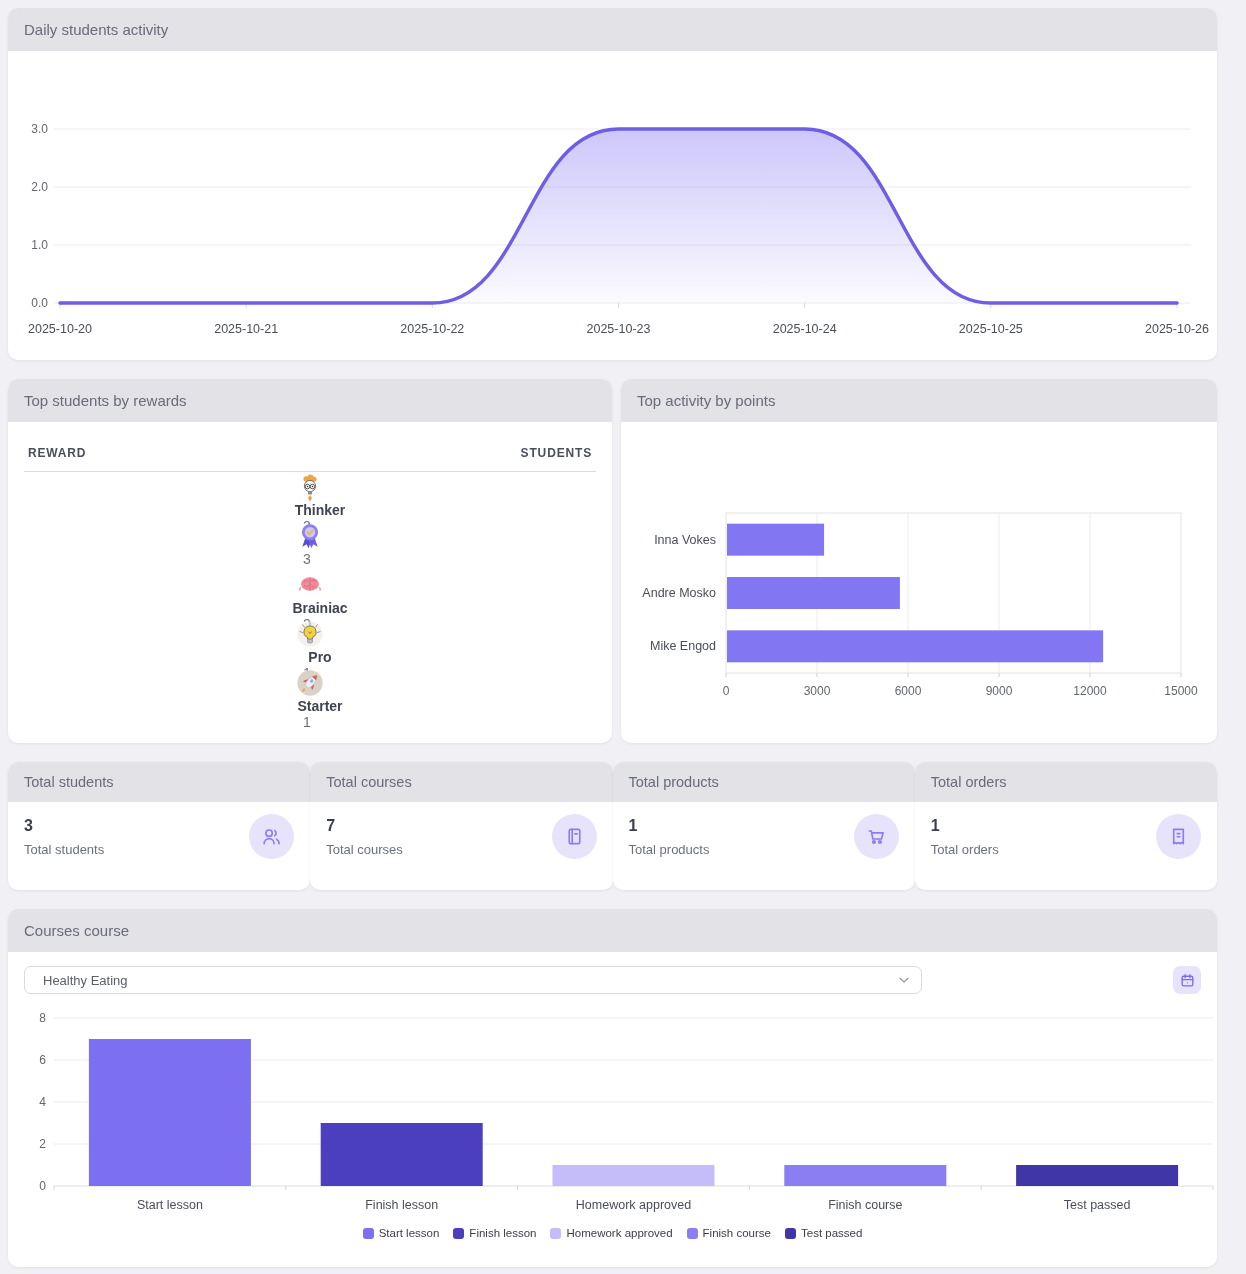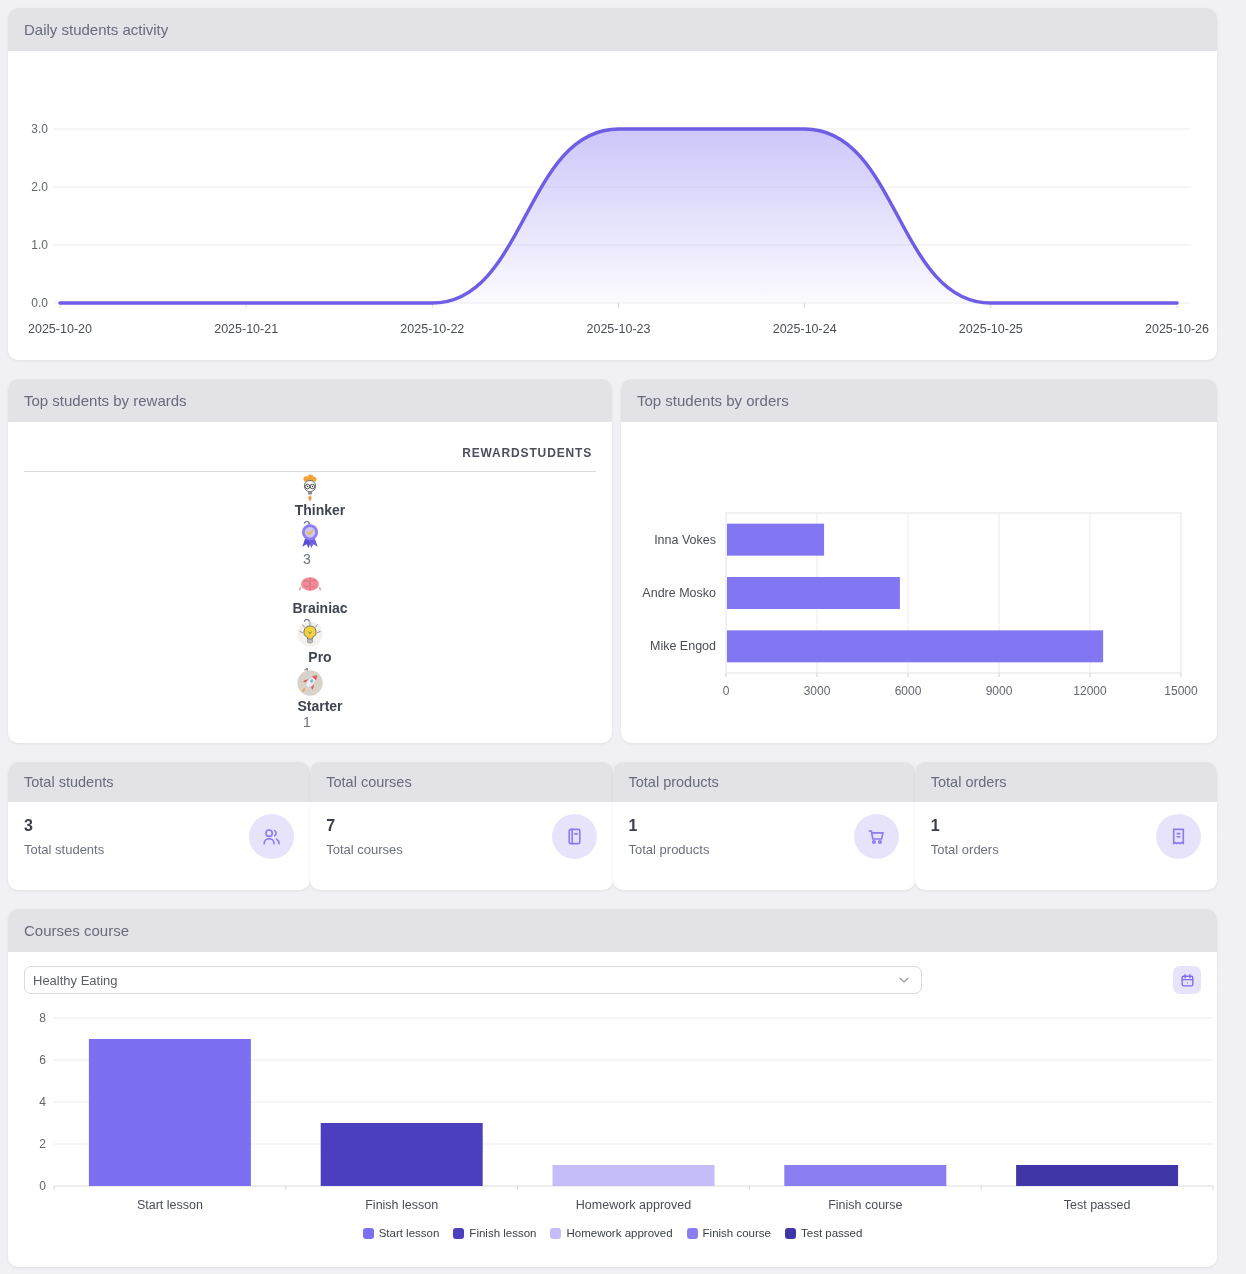--- a/index.html
+++ b/index.html
@@ -10,21 +10,21 @@
   .panel-header { background:#e3e2e7; padding:13px 16px; font-size:15px; color:#686b7a; }
 
   .panel-daily { height:352px; }
   .panel-daily .panel-body { height:308px; }
 
   .row2 { display:grid; grid-template-columns:604px 1fr; gap:9px; }
   .row2 .panel { height:364px; }
 
   
   .rewards-body { padding:16px 16px 0; }
-  .t-head { display:flex; justify-content:flex-end; padding:8px 4px 11px; border-bottom:1px solid #d9dade;
+  .t-head { display:flex; justify-content:space-between; padding:8px 4px 11px; border-bottom:1px solid #d9dade;
             font-size:12px; font-weight:bold; letter-spacing:.07em; color:#4a4f5c; }
   .t-row { display:flex; align-items:center; height:49px;flex-direction:column; }
   .t-row .ricon { width:30px; height:30px; flex:0 0 30px; display:flex; align-items:center; justify-content:center; }
   .t-row .ricon svg { width:30px; height:30px; }
   .t-row .rlabel { margin-left:20px; font-weight:bold; font-size:14px; color:#3f4450; flex:1; }
   .t-row .rcount { color:#6b7080; font-size:14px; padding-right:6px; }
 
   .points-body { padding:0; }
   svg { display:block; }
   svg text.tick { font-size:12px; fill:#63666f; font-family:"Liberation Sans",sans-serif; }
@@ -38,21 +38,21 @@
   .stat-value { font-size:16px; font-weight:bold; color:#3a3f4b; margin-bottom:7px; }
   .stat-sub { font-size:13px; color:#6b7080; }
   .stat-icon { width:45px; height:45px; border-radius:50%; background:#e7e3fb; display:flex; align-items:center; justify-content:center; }
   .stat-icon svg { width:23px; height:23px; }
 
   
   .panel-courses { height:358px; }
   .courses-body { padding:14px 16px 8px; }
   .controls { display:flex; justify-content:space-between; align-items:flex-start; margin-bottom:12px; }
   .select { width:898px; height:28px; border:1px solid #d8d8dd; border-radius:7px; background:#fff; cursor:pointer;
-            display:flex; align-items:center; justify-content:space-between; padding:0 9px 0 8px; font-size:13px; color:#5a5e68; }
+            display:flex; align-items:center; justify-content:space-between; padding:0 9px 0 18px; font-size:13px; color:#5a5e68; }
   .select svg { width:16px; height:16px; }
   .cal-btn { width:28px; height:28px; border:none; border-radius:7px; background:#e7e3fb; cursor:pointer;
              display:flex; align-items:center; justify-content:center; }
   .cal-btn svg { width:17px; height:17px; }
   .legend { display:flex; justify-content:center; align-items:center; gap:14px; margin-top:9px;
             font-size:11.5px; color:#3c4049; }
   .legend .item { display:flex; align-items:center; gap:5px; }
   .legend .swatch { width:11px; height:11px; border-radius:3px; display:inline-block; }
 </style>
 </head>
@@ -190,21 +190,21 @@
               </svg>
           </span>
           <span class="rlabel">Starter</span>
           <span class="rcount">1</span>
         </div>
       </div>
     </section>
 
     <section class="panel">
       <div class="panel-header">
-        <span>Top students by orders</span>
+        <span>Top activity by points</span>
       </div>
       <div class="points-body">
         <svg id="points-chart" width="601" height="320">
             <line x1="105" x2="105" y1="251" y2="255" stroke="#cfcfd4"></line>
             <text x="105" y="273" text-anchor="middle" class="tick">0</text>
             <line x1="196" x2="196" y1="91" y2="251" stroke="#ececef"></line>
             <line x1="196" x2="196" y1="251" y2="255" stroke="#cfcfd4"></line>
             <text x="196" y="273" text-anchor="middle" class="tick">3000</text>
             <line x1="287" x2="287" y1="91" y2="251" stroke="#ececef"></line>
             <line x1="287" x2="287" y1="251" y2="255" stroke="#cfcfd4"></line>

